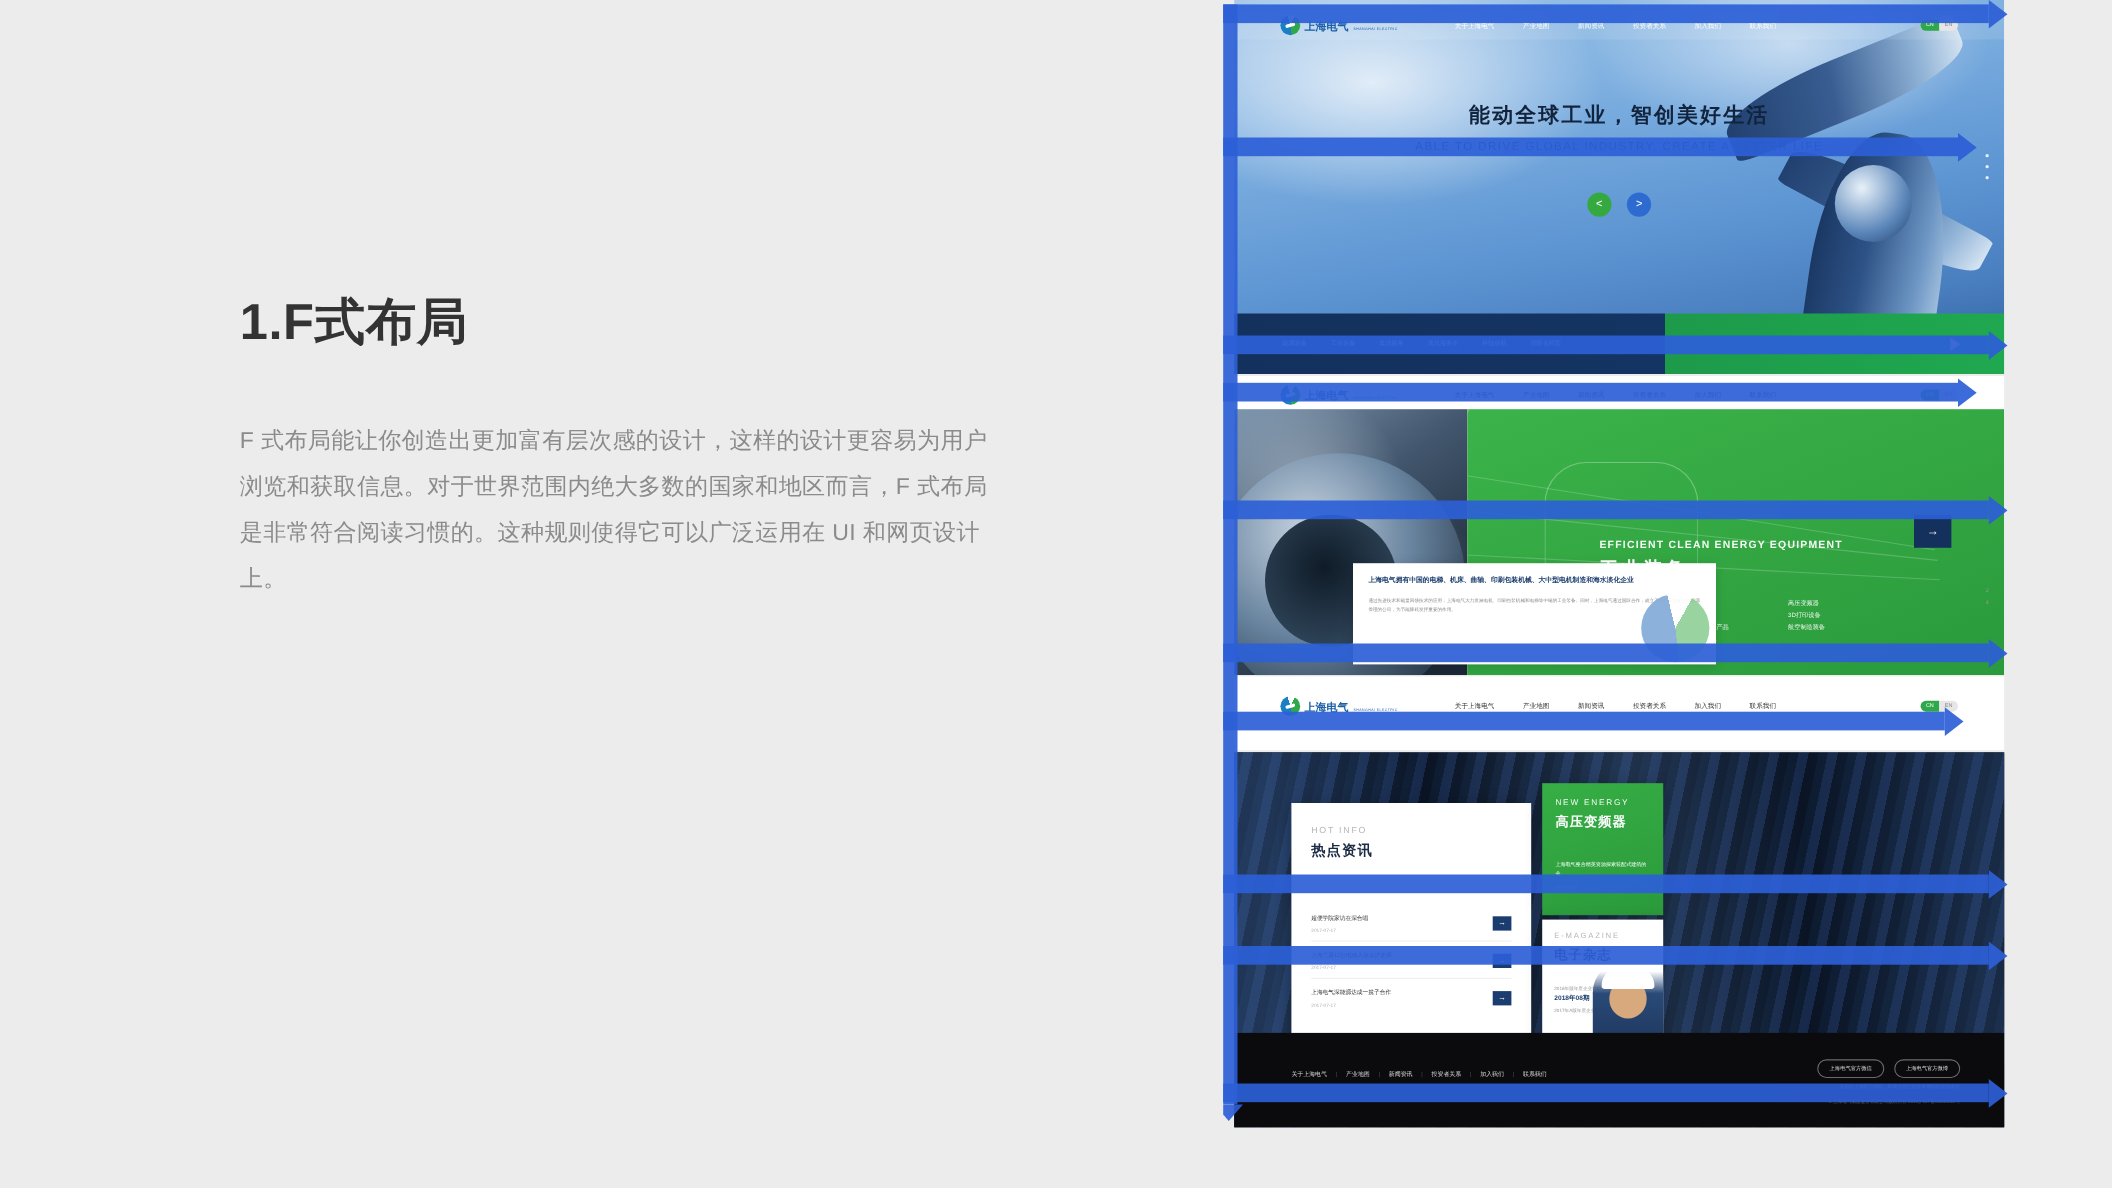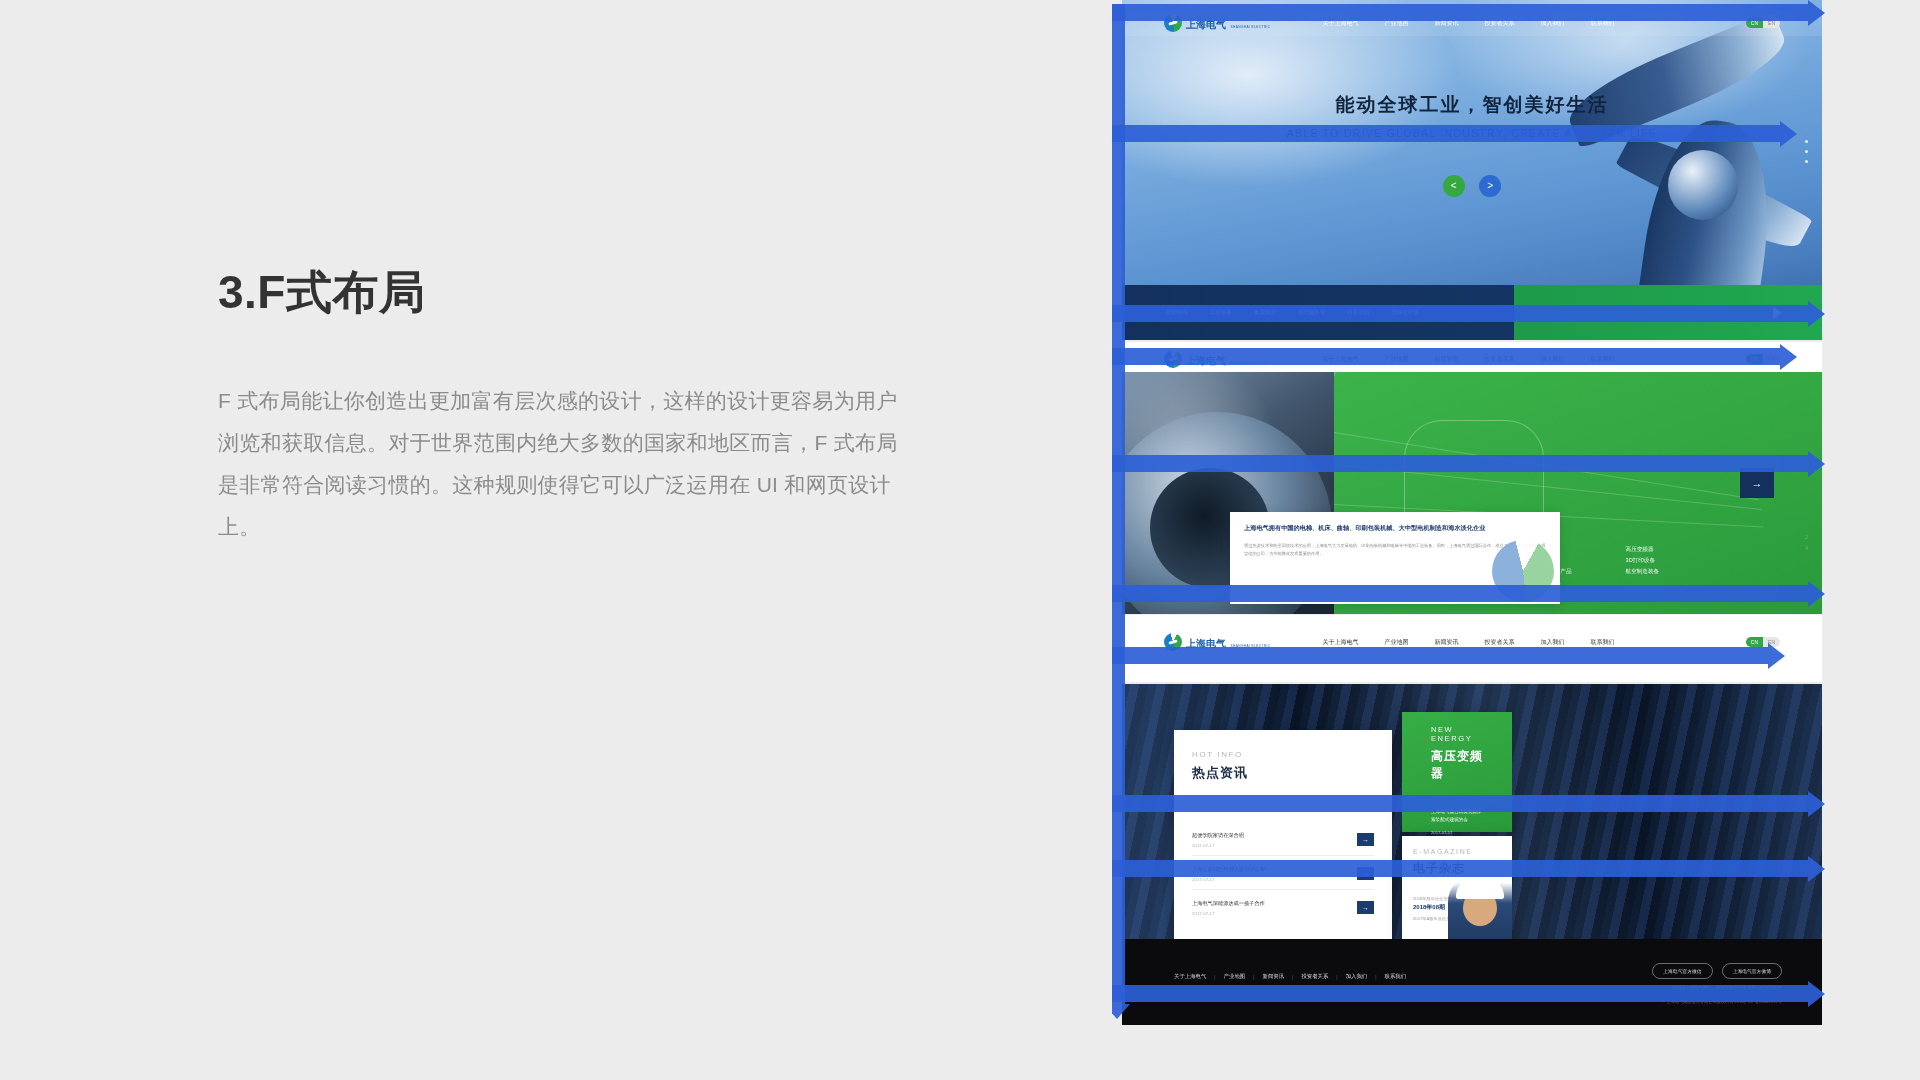--- a/index.html
+++ b/index.html
@@ -211,21 +211,21 @@
   .hot-txt h4 { font-size: 5.2px; font-weight: normal; color: #2c2c2c; line-height: 8px; }
   .hot-txt time { font-size: 4.4px; color: #b0b0b0; display:block; margin-top: 4px; }
   .hot-btn {
     width: 17px; height: 13px; background: #1b3c6e; color:#fff;
     font-size: 7px; line-height: 13px; text-align:center; flex: none;
   }
 
   .newenergy {
     left: 280px; top: 28px; width: 110px; height: 120px;
     background: linear-gradient(160deg, #37ae45, #2a9a3b);
-    padding: 13px 29px; color:#fff;
+    padding: 13px 12px; color:#fff;
   }
   .newenergy .kicker { color: rgba(255,255,255,.92); font-size: 7.5px; }
   .newenergy .kicker-cn { color:#fff; font-size: 12px; }
   .ne-head { font-size: 4.6px; line-height: 7.5px; margin-top: 26px; color: rgba(255,255,255,.97); }
   .ne-date { font-size: 4.2px; color: rgba(255,255,255,.7); margin-top: 7px; }
 
   .emag { left: 280px; top: 152px; width: 110px; height: 150px; background:#fff; padding: 12px 11px; overflow:hidden; }
   .emag .kicker { font-size: 7px; }
   .emag .kicker-cn { font-size: 12px; }
   .emag-meta { margin-top: 18px; }
@@ -298,21 +298,21 @@
   .arrow-col::after {
     content:""; position:absolute; bottom: -15px; left: 50%; transform: translateX(-50%);
     width:0; height:0; border-top: 15px solid #2d5fd7;
     border-left: 13px solid transparent; border-right: 13px solid transparent;
   }
 </style>
 </head>
 <body>
 
 <div id="article">
-  <h1 id="page-title">3.F式布局</h1>
+  <h1 id="page-title">1.F式布局</h1>
   <p class="para">F 式布局能让你创造出更加富有层次感的设计，这样的设计更容易为用户浏览和获取信息。对于世界范围内绝大多数的国家和地区而言，F 式布局是非常符合阅读习惯的。这种规则使得它可以广泛运用在 UI 和网页设计上。</p>
 </div>
 
 <div id="mockup">
 
   <div class="screen1">
     <div class="hero-sky"></div>
     <div class="turbine-blade b1"></div>
     <div class="turbine-blade b2"></div>
     <div class="turbine-blade b3"></div>
@@ -395,20 +395,24 @@
     </div>
 
     <div class="s2-body">
       <div class="s2-left"></div>
       <div class="s2-right">
         <div class="pylon"></div>
         <div class="wire" style="left:0; top:60px; width:430px; transform:rotate(9deg);"></div>
         <div class="wire" style="left:0; top:92px; width:430px; transform:rotate(6deg);"></div>
         <div class="wire" style="left:0; top:132px; width:430px; transform:rotate(3deg);"></div>
 
+        <div class="s2-title">
+          <div class="s2-en">EFFICIENT CLEAN ENERGY EQUIPMENT</div>
+          <div class="s2-cn">工业装备</div>
+        </div>
 
         <div class="cat-cols">
           <ul>
             <li>电梯</li>
             <li>机床</li>
             <li>船用曲轴</li>
             <li>电动机</li>
           </ul>
           <ul>
             <li>轨道交通</li>

